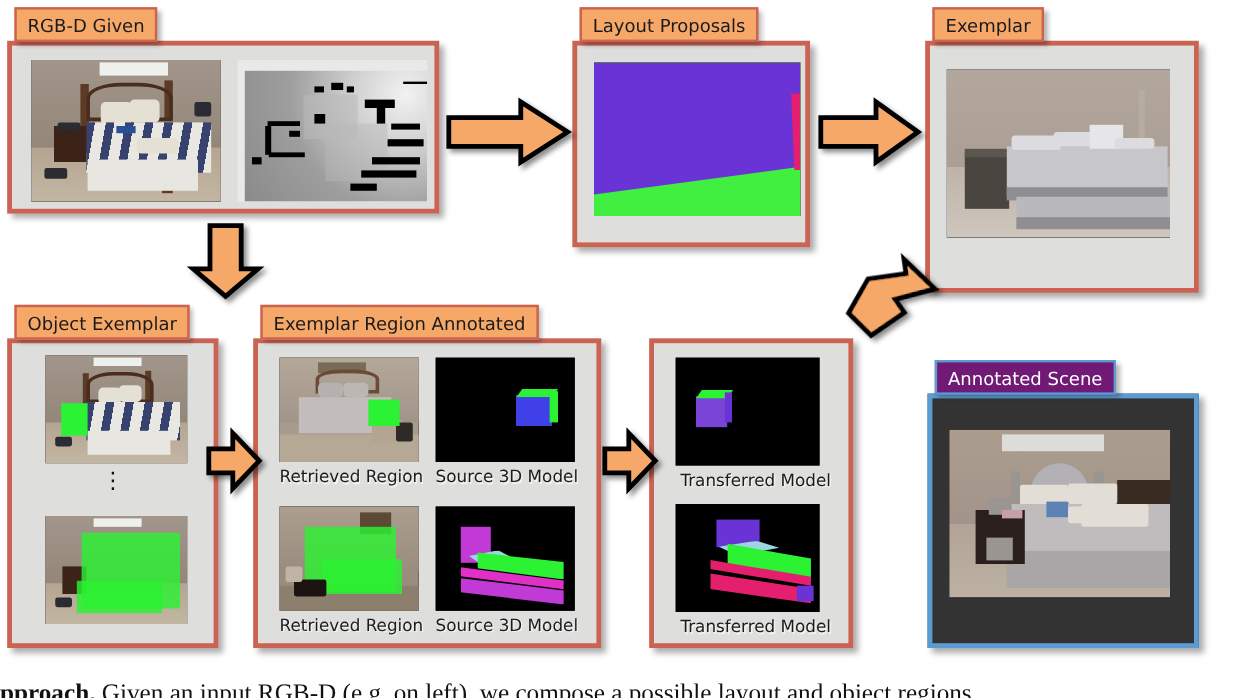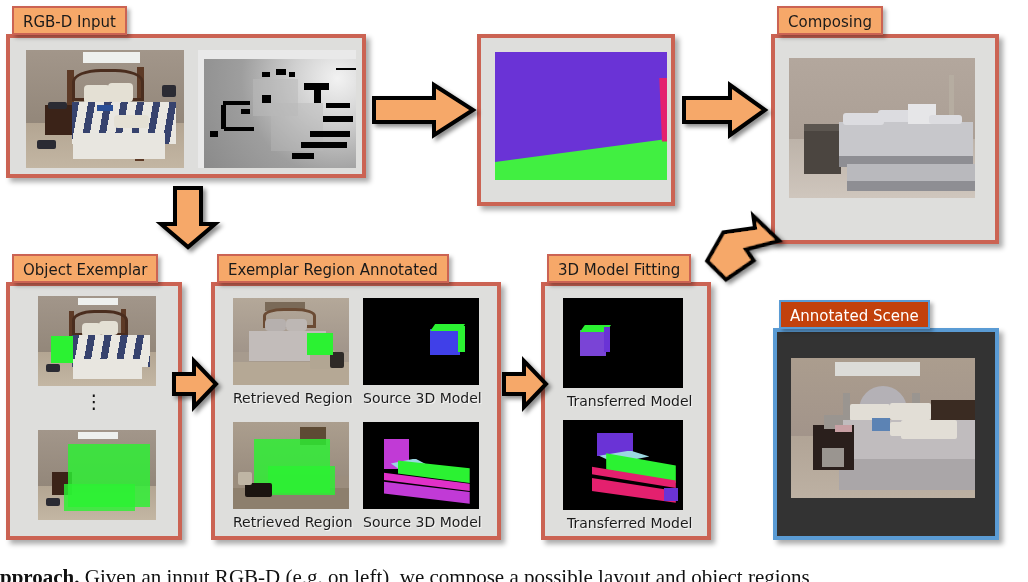--- a/index.html
+++ b/index.html
@@ -10,21 +10,21 @@
   
   .panel{position:absolute;box-sizing:border-box;}
   .panel .body{position:absolute;left:0;right:0;bottom:0;top:28px;
       background:#dededc;border:4px solid #cb6353;box-sizing:border-box;
       box-shadow:4px 4px 5px rgba(0,0,0,.33);}
   .panel.blue .body{border-color:#5a9bd4;background:#333333;}
   .ttl{position:absolute;left:6px;top:0;height:29px;line-height:28px;
       background:#f6a869;border:2px solid #cb6353;color:#1a1a1a;
       font-size:15px;padding:0 9px;white-space:nowrap;z-index:5;
       box-sizing:border-box;box-shadow:3px 3px 4px rgba(0,0,0,.30);}
-  .panel.blue .ttl{background:#c2410c;border-color:#5a9bd4;color:#ffffff;}
+  .panel.blue .ttl{background:#701a75;border-color:#5a9bd4;color:#ffffff;}
 
   .cap{position:absolute;font-size:14px;color:#1b1b1b;white-space:nowrap;
        text-shadow:1px 1px 1px rgba(255,255,255,.85);}
 
   
   .im{position:absolute;overflow:hidden;background:#000;}
 
   
   .photo{position:absolute;inset:0;background:#8e8274;}
   .ph-wall{position:absolute;left:0;top:0;right:0;height:62%;background:linear-gradient(180deg,#a2968a 0%,#93877a 100%);}
@@ -95,21 +95,21 @@
   
   .botcap{position:absolute;left:0;bottom:-9px;width:1028px;height:26px;
       overflow:hidden;font-family:"Liberation Serif",serif;font-size:21px;color:#111;}
 </style>
 </head>
 <body>
 
 <div class="stage">
 
   <div class="panel" style="left:6px;top:6px;width:360px;height:172px;">
-    <div class="ttl">RGB-D Input</div>
+    <div class="ttl">RGB-D Given</div>
     <div class="body">
       <div class="im" style="left:16px;top:12px;width:158px;height:118px;">
         <div class="photo">
           <div class="ph-wall"></div>
             <div class="ph-floor"></div>
           <div class="ph-win" style="left:36%;top:2%;width:36%;height:9%;"></div>
           <div class="ph-post" style="left:26%;top:17%;width:4.5%;height:48%;"></div>
           <div class="ph-post" style="left:70%;top:14%;width:5%;height:28%;"></div>
           <div class="ph-post" style="left:69%;top:56%;width:5.5%;height:38%;"></div>
           <div class="ph-hb" style="left:29%;top:16%;width:42%;height:22%;"></div>
@@ -145,31 +145,32 @@
           <div class="dblob" style="left:64%;top:76%;width:30%;height:6%;"></div>
           <div class="dblob" style="left:58%;top:86%;width:14%;height:6%;"></div>
           <div class="dblob" style="left:4%;top:66%;width:5%;height:5%;"></div>
           <div class="dblob" style="left:87%;top:8%;width:13%;height:2%;"></div>
         </div>
       </div>
     </div>
   </div>
 
   <div class="panel" style="left:477px;top:6px;width:198px;height:200px;">
+    <div class="ttl">Layout Proposals</div>
     <div class="body">
       <div class="im" style="left:14px;top:14px;width:172px;height:128px;">
         <div class="lay"></div>
         <div class="lay-wall"></div>
         <div class="lay-pink"></div>
       </div>
     </div>
   </div>
 
   <div class="panel" style="left:771px;top:6px;width:228px;height:238px;">
-    <div class="ttl">Composing</div>
+    <div class="ttl">Exemplar</div>
     <div class="body">
       <div class="im" style="left:14px;top:20px;width:186px;height:140px;">
         <div class="cmp">
           <div class="c-rod" style="left:86%;top:12%;width:2.5%;height:42%;"></div>
           <div class="c-ns" style="left:8%;top:49%;width:20%;height:34%;"></div>
           <div class="c-ns" style="left:8%;top:47%;width:21%;height:5%;background:#5c5650;"></div>
           <div class="c-mattress" style="left:27%;top:46%;width:72%;height:30%;"></div>
           <div class="c-side" style="left:27%;top:70%;width:72%;height:8%;"></div>
           <div class="c-bedbase" style="left:31%;top:76%;width:69%;height:16%;"></div>
           <div class="c-side" style="left:31%;top:88%;width:69%;height:7%;"></div>
@@ -269,21 +270,20 @@
           <div class="q" style="left:18%;top:66%;width:74%;height:28%;background:#c13ad6;
                clip-path:polygon(0 10%,100% 52%,100% 100%,0 58%);"></div>
         </div>
       </div>
       <div class="cap" style="left:18px;top:228px;">Retrieved Region</div>
       <div class="cap" style="left:148px;top:228px;">Source 3D Model</div>
     </div>
   </div>
 
   <div class="panel" style="left:541px;top:254px;width:170px;height:286px;">
-    <div class="ttl">3D Model Fitting</div>
     <div class="body">
       <div class="im" style="left:18px;top:12px;width:120px;height:90px;">
         <div class="m3">
           <div class="q" style="left:14%;top:36%;width:22%;height:28%;background:#7a44d6;"></div>
           <div class="q" style="left:14%;top:30%;width:26%;height:8%;background:#2bf232;
                clip-path:polygon(0 100%,16% 0,100% 0,84% 100%);"></div>
           <div class="q" style="left:34%;top:32%;width:5%;height:28%;background:#6a33d6;"></div>
         </div>
       </div>
       <div class="cap" style="left:22px;top:107px;">Transferred Model</div>

